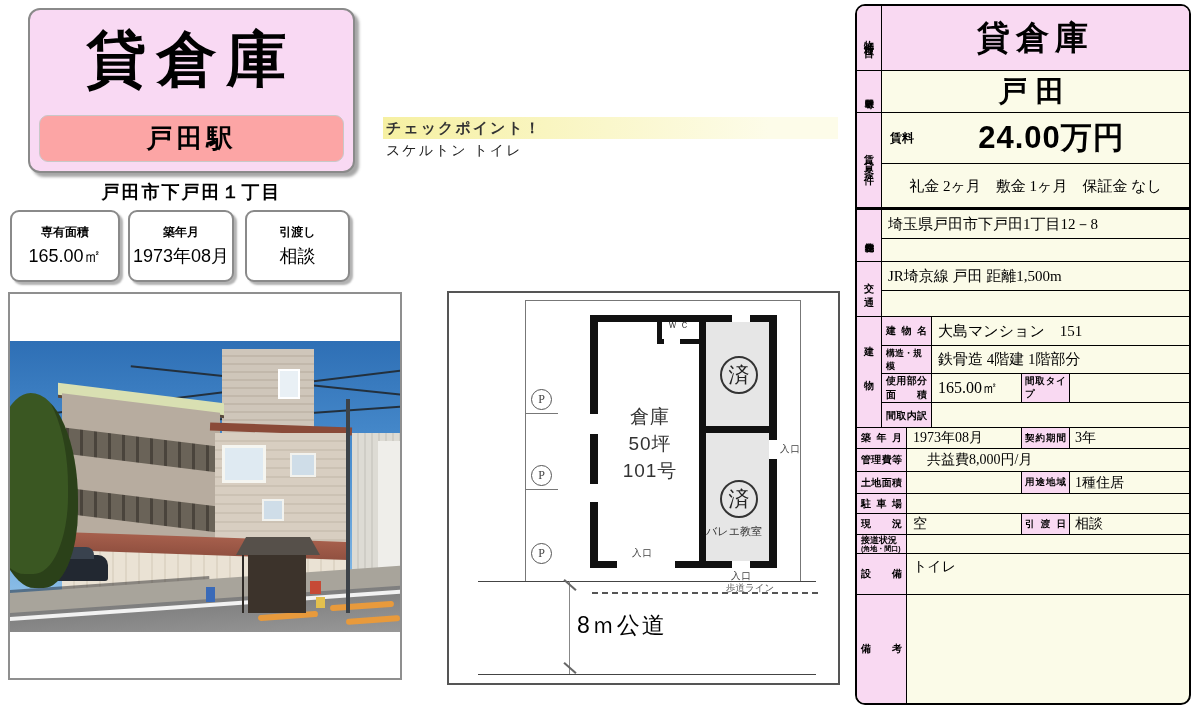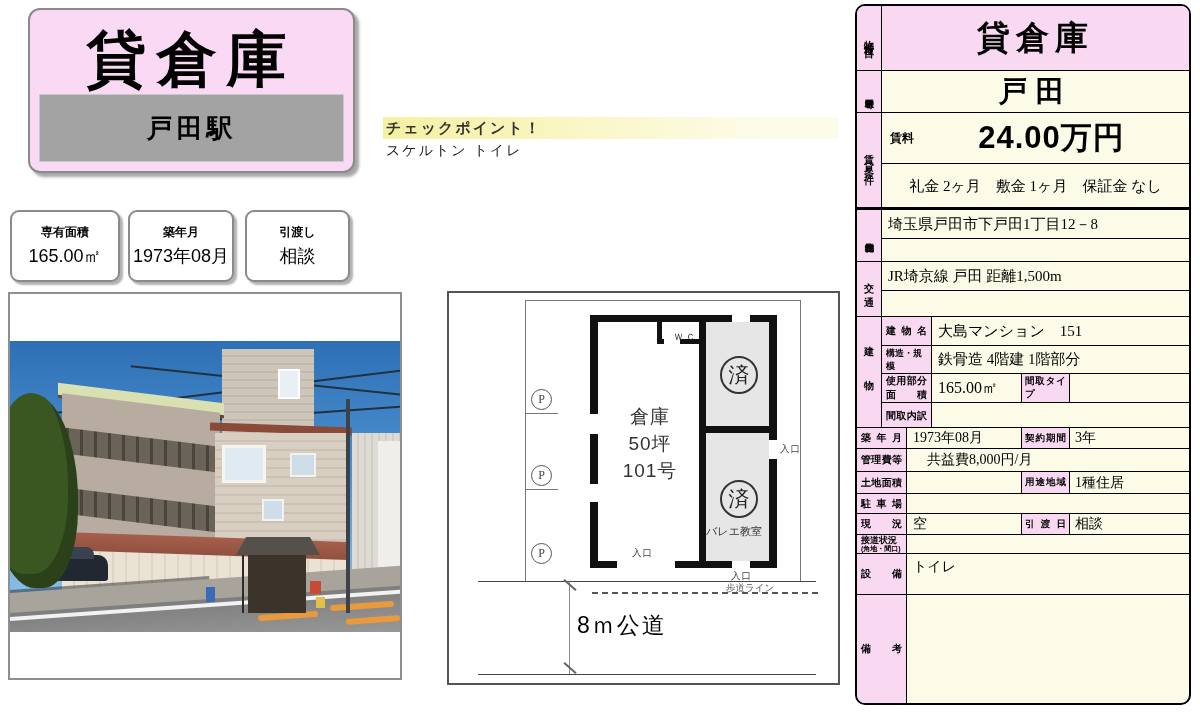--- a/index.html
+++ b/index.html
@@ -6,22 +6,22 @@
   html,body { background:#fff; }
   body { font-family:"Liberation Sans", sans-serif; color:#000; }
   .page { position:relative; width:1200px; height:713px; background:#fff; overflow:hidden; }
 
   
   .title-box { position:absolute; left:28px; top:8px; width:327px; height:165px;
     background:#f9d9f3; border:2px solid #8a8a8a; border-radius:12px;
     box-shadow:4px 4px 3px rgba(0,0,0,.35); }
   .big-title { position:absolute; left:0; top:2px; width:100%; text-align:center;
     font-size:60px; font-weight:bold; letter-spacing:10px; line-height:96px; }
-  .station-box { position:absolute; left:9px; right:9px; bottom:9px; height:68px;
-    background:#a3a3a3; border:1px solid #c8c8c8; border-radius:1px;
+  .station-box { position:absolute; left:9px; right:9px; bottom:9px; height:47px;
+    background:#fca5a5; border:1px solid #c8c8c8; border-radius:9px;
     display:flex; align-items:center; justify-content:center;
     font-size:26px; font-weight:bold; letter-spacing:4px; }
   .addr-line { position:absolute; left:28px; top:180px; width:327px; text-align:center;
     font-size:18px; font-weight:bold; letter-spacing:2px; }
 
   .info-box { position:absolute; top:210px; height:72px; background:#fff;
     border:2px solid #8a8a8a; border-radius:9px; box-shadow:3px 3px 2px rgba(0,0,0,.3);
     display:flex; flex-direction:column; align-items:center; justify-content:center; }
   .info-label { font-size:12px; font-weight:bold; margin-bottom:3px; }
   .info-value { font-size:18px; }
@@ -85,21 +85,21 @@
   
   .plan-box { position:absolute; left:447px; top:291px; width:393px; height:394px;
     border:2px solid #555; background:#fff; }
   .thin { position:absolute; background:#777; }
   .wall { position:absolute; background:#111; }
   .gap { position:absolute; background:#fff; }
   .groom { position:absolute; background:#e6e6e6; }
   .plan-text { position:absolute; color:#222; }
   .room-label { left:148px; top:110px; width:106px; text-align:center;
     font-size:19px; line-height:27px; letter-spacing:1px; color:#333; }
-  .wc-label { left:213px; top:26px; width:36px; text-align:right; font-size:9px; letter-spacing:3px; color:#333;margin-top:12px; }
+  .wc-label { left:213px; top:26px; width:36px; text-align:center; font-size:9px; letter-spacing:3px; color:#333; }
   .done-circle { position:absolute; width:38px; height:38px; border:2px solid #333; border-radius:50%;
     display:flex; align-items:center; justify-content:center; font-size:21px; color:#222; background:transparent; }
   .ballet-label { left:248px; top:231px; width:74px; text-align:center; font-size:11px; color:#333; }
   .ent-label { font-size:9.5px; color:#444; letter-spacing:1px; }
   .p-circle { position:absolute; width:21px; height:21px; border:1.4px solid #555; border-radius:50%;
     display:flex; align-items:center; justify-content:center;
     font-size:12px; color:#444; font-family:"Liberation Serif",serif; }
   .dash-line { position:absolute; left:143px; top:299px; width:226px; border-top:2px dashed #555; }
   .sidewalk-label { left:277px; top:289px; font-size:9.5px; color:#555; }
   .road-label { left:128px; top:317px; font-size:23px; letter-spacing:2px; color:#000000; }
@@ -137,20 +137,21 @@
 </style>
 </head>
 <body>
 
 <div class="page">
 
   <div class="title-box">
     <div class="big-title">貸倉庫</div>
     <div class="station-box">戸田駅</div>
   </div>
+  <div class="addr-line">戸田市下戸田１丁目</div>
 
   <div class="info-box ib1">
     <div class="info-label">専有面積</div>
     <div class="info-value">165.00㎡</div>
   </div>
   <div class="info-box ib2">
     <div class="info-label">築年月</div>
     <div class="info-value">1973年08月</div>
   </div>
   <div class="info-box ib3">

